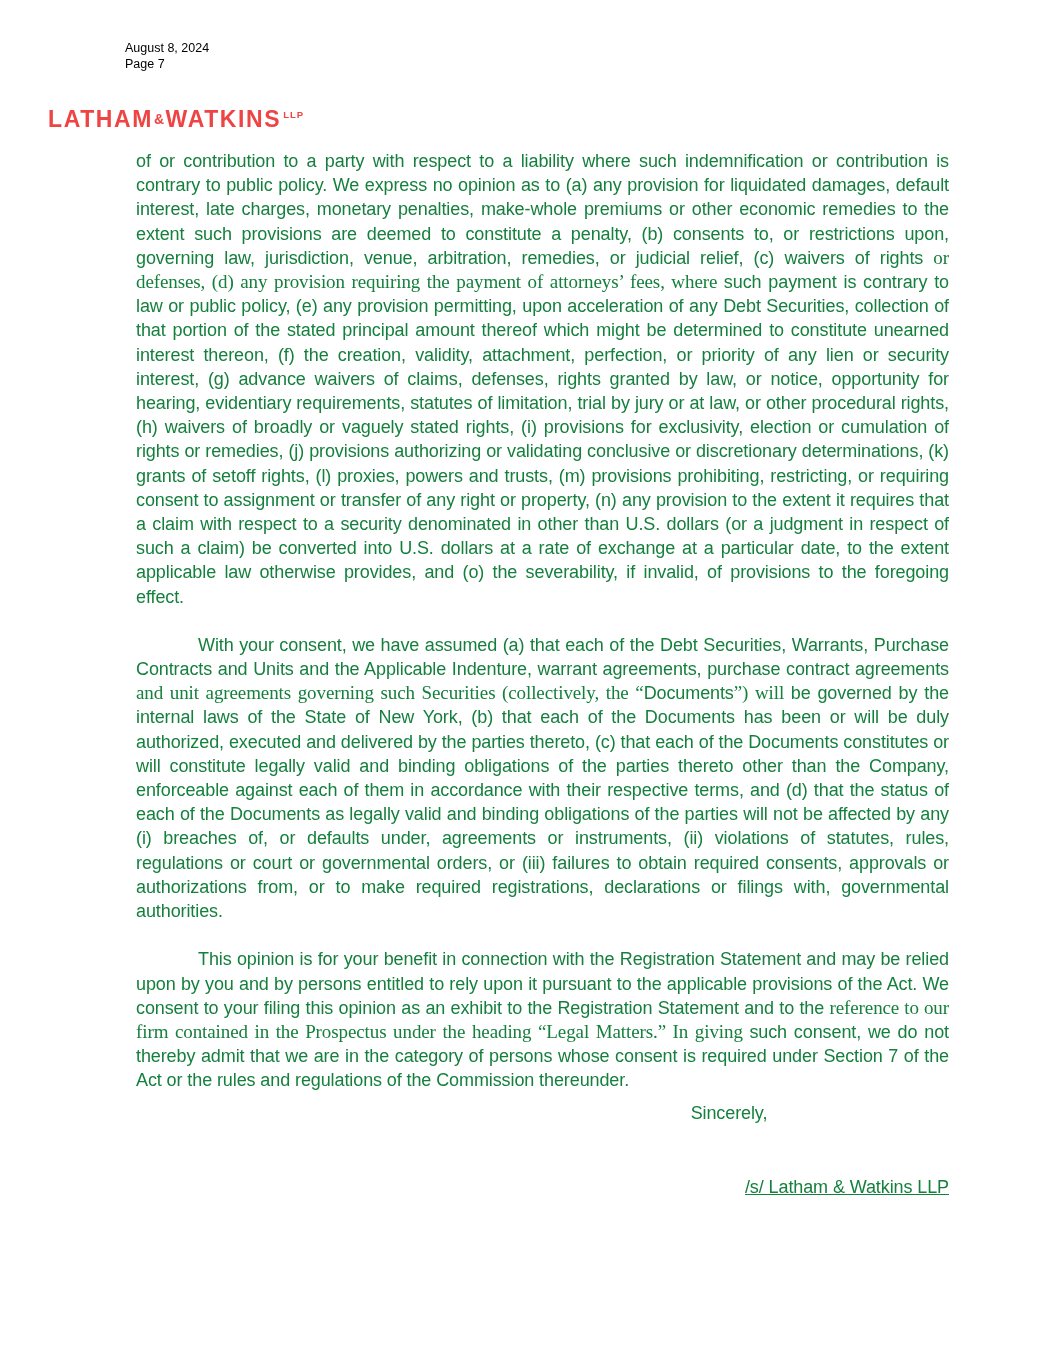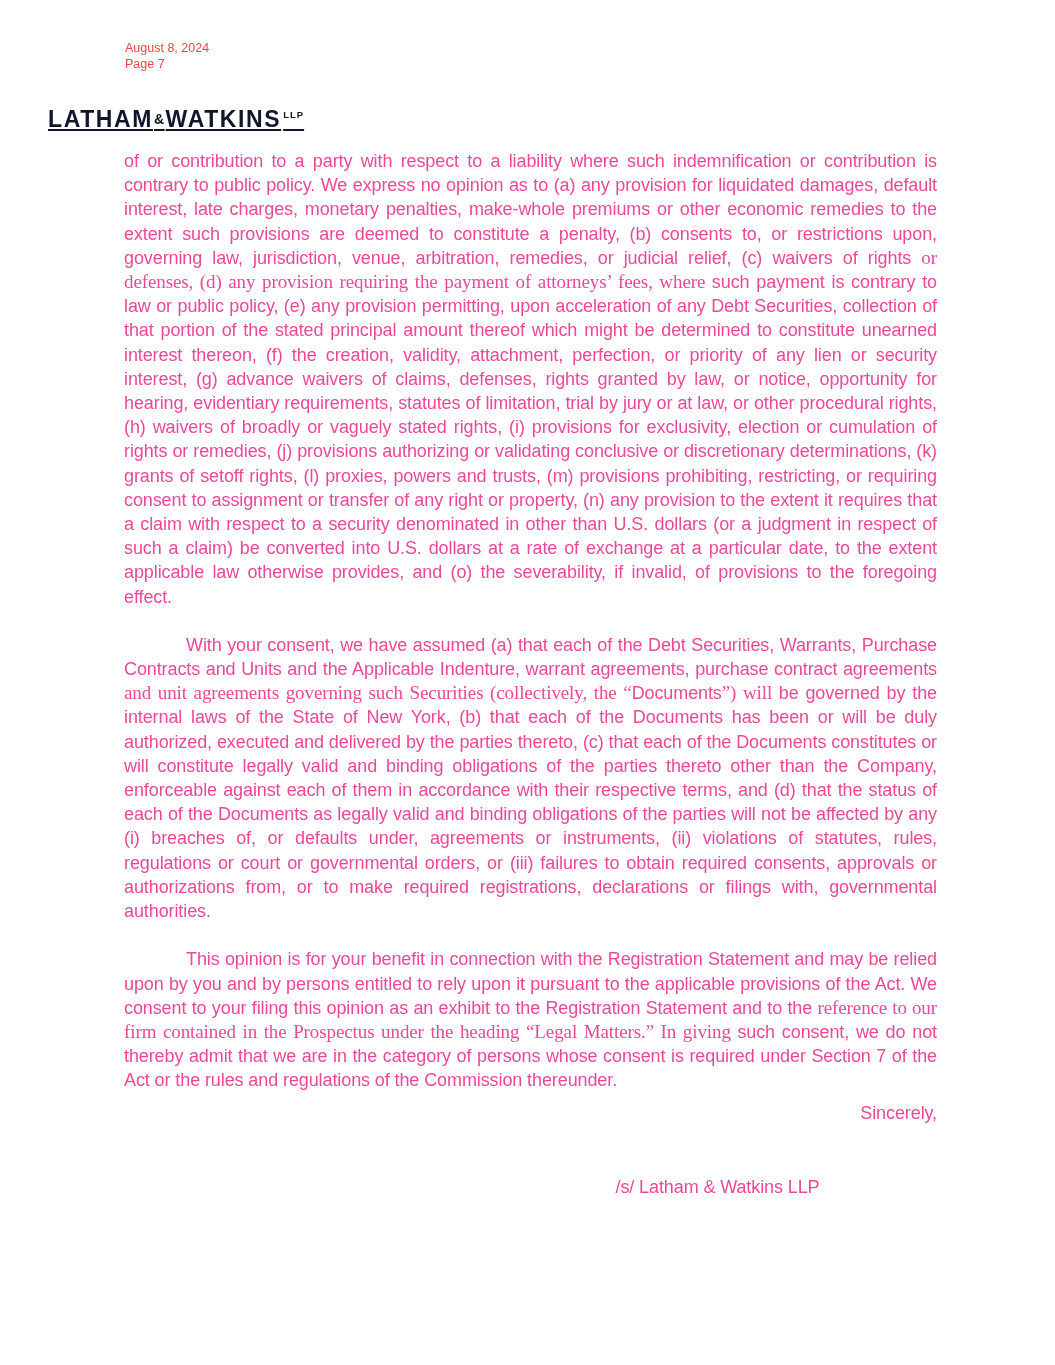--- a/index.html
+++ b/index.html
@@ -10,21 +10,21 @@
     background: #ffffff;
     overflow: hidden;
     font-family: "Liberation Sans", sans-serif;
   }
   .hdr {
     position: absolute;
     left: 125px;
     top: 41px;
     font-size: 12.5px;
     line-height: 15.5px;
-    color: #ef4444;
+    color: #000000;
   }
   .logo {
     position: absolute;
     left: 48px;
     top: 106px;
     font-family: "Liberation Sans", sans-serif;
     font-weight: 600;
     font-size: 23px;
     letter-spacing: 1.6px;
     white-space: nowrap;
@@ -39,57 +39,58 @@
   }
   .logo .llp {
     font-size: 9.5px;
     letter-spacing: 1px;
     position: relative;
     top: -9px;
     margin-left: 2px;
   }
   .body-block {
     position: absolute;
-    left: 124px;
+    left: 136px;
     top: 149px;
     width: 813px;
     font-family: "Liberation Sans", sans-serif;
     font-size: 18px;
     line-height: 24.2px;
     letter-spacing: -0.1px;
     text-align: justify;
-    color: #ec4899;
+    color: #15803d;
   }
   .body-block p { margin: 0 0 24px 0; }
   p.indent { text-indent: 62px; margin-top: 16px; }
   .seg-serif {
     font-family: "Liberation Serif", serif;
     font-size: 19px;
   }
   .seg-sans { font-family: "Liberation Sans", sans-serif; }
   p.closing {
     margin: -16px 0 0 373px;
-    text-align: right;
+    text-align: center;
   }
   p.signature {
     margin: 50px 0 0 374px;
-    text-align: center;
+    text-align: right;
+    text-decoration: underline;
   }
 </style>
 </head>
 <body>
 
 <div class="page">
 
   <div class="hdr">
     <div>August 8, 2024</div>
     <div>Page 7</div>
   </div>
 
-  <div class="logo" style="color: #0f172a; text-decoration: underline;">
+  <div class="logo" style="color: #ef4444;">
     <span>LATHAM</span><span class="amp">&amp;</span><span>WATKINS</span><span class="llp">LLP</span>
   </div>
 
   <div class="body-block" id="letter-body">
 
     <p class=""><span class="seg-sans">of or contribution to a party with respect to a liability where such indemnification or contribution is contrary to public policy.  We express no opinion as to (a) any provision for liquidated damages, default interest, late charges, monetary penalties, make-whole premiums or other economic remedies to the extent such provisions are deemed to constitute a penalty, (b) consents to, or restrictions upon, governing law, jurisdiction, venue, arbitration, remedies, or judicial relief, (c) waivers of rights </span><span class="seg-serif">or defenses, (d) any provision requiring the payment of attorneys’ fees, where </span><span class="seg-sans">such payment is contrary to law or public policy, (e) any provision permitting, upon acceleration of any Debt Securities, collection of that portion of the stated principal amount thereof which might be determined to constitute unearned interest thereon, (f) the creation, validity, attachment, perfection, or priority of any lien or security interest, (g) advance waivers of claims, defenses, rights granted by law, or notice, opportunity for hearing, evidentiary requirements, statutes of limitation, trial by jury or at law, or other procedural rights, (h) waivers of broadly or vaguely stated rights, (i) provisions for exclusivity, election or cumulation of rights or remedies, (j) provisions authorizing or validating conclusive or discretionary determinations, (k) grants of setoff rights, (l) proxies, powers and trusts, (m) provisions prohibiting, restricting, or requiring consent to assignment or transfer of any right or property, (n) any provision to the extent it requires that a claim with respect to a security denominated in other than U.S. dollars (or a judgment in respect of such a claim) be converted into U.S. dollars at a rate of exchange at a particular date, to the extent applicable law otherwise provides, and (o) the severability, if invalid, of provisions to the foregoing effect.</span></p>
       <p class="indent"><span class="seg-sans">With your consent, we have assumed (a) that each of the Debt Securities, Warrants, Purchase Contracts and Units and the Applicable Indenture, warrant agreements, purchase contract agreements </span><span class="seg-serif">and unit agreements governing such Securities (collectively, the “</span><span class="seg-sans">Documents</span><span class="seg-serif">”) will </span><span class="seg-sans">be governed by the internal laws of the State of New York, (b) that each of the Documents has been or will be duly authorized, executed and delivered by the parties thereto, (c) that each of the Documents constitutes or will constitute legally valid and binding obligations of the parties thereto other than the Company, enforceable against each of them in accordance with their respective terms, and (d) that the status of each of the Documents as legally valid and binding obligations of the parties will not be affected by any (i) breaches of, or defaults under, agreements or instruments, (ii) violations of statutes, rules, regulations or court or governmental orders, or (iii) failures to obtain required consents, approvals or authorizations from, or to make required registrations, declarations or filings with, governmental authorities.</span></p>
       <p class="indent"><span class="seg-sans">This opinion is for your benefit in connection with the Registration Statement and may be relied upon by you and by persons entitled to rely upon it pursuant to the applicable provisions of the Act. We consent to your filing this opinion as an exhibit to the Registration Statement and to the </span><span class="seg-serif">reference to our firm contained in the Prospectus under the heading “Legal Matters.” In giving </span><span class="seg-sans">such consent, we do not thereby admit that we are in the category of persons whose consent is required under Section 7 of the Act or the rules and regulations of the Commission thereunder.</span></p>
       <p class="closing">Sincerely,</p>
     <p class="signature">/s/ Latham &amp; Watkins LLP</p>

